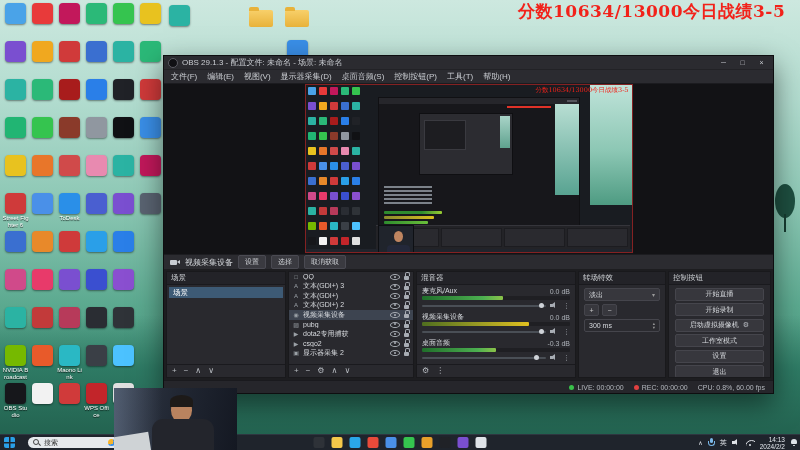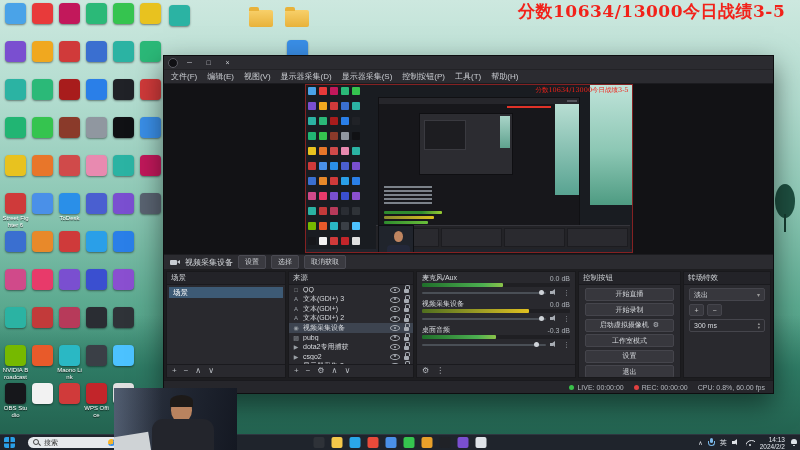--- a/index.html
+++ b/index.html
@@ -445,30 +445,31 @@
         <div class="di-folder"></div>
       </div>
       <div class="dxi dxi3">
         <div class="di-tile" style="background: rgb(58, 143, 232);"></div>
       </div>
     </div>
 
   <div class="obs">
     <div class="obs-titlebar">
       <div class="obs-logo"></div>
+      <div class="obs-title">OBS 29.1.3 - 配置文件: 未命名 - 场景: 未命名</div>
       <div class="win-btn">─</div>
       <div class="win-btn">□</div>
       <div class="win-btn">×</div>
     </div>
     <div class="obs-menubar">
         <div class="menu-item">文件(F)</div>
         <div class="menu-item">编辑(E)</div>
         <div class="menu-item">视图(V)</div>
         <div class="menu-item">显示器采集(D)</div>
-        <div class="menu-item">显示器采集(S)</div>
+        <div class="menu-item">桌面音频(S)</div>
         <div class="menu-item">控制按钮(P)</div>
         <div class="menu-item">工具(T)</div>
         <div class="menu-item">帮助(H)</div>
       </div>
 
     <div class="obs-preview">
       <div class="canvas">
         <div class="mini-wall"></div>
         <div class="mini-grid">
             <div class="mini-ic" style="background: rgb(74, 163, 232);"></div>
@@ -575,21 +576,20 @@
           </div>
         <div class="panel-f">
           <span class="gbtn">+</span>
           <span class="gbtn">−</span>
           <span class="gbtn">∧</span>
           <span class="gbtn">∨</span>
         </div>
       </div>
 
       <div class="panel p-sources">
-        <div class="panel-h">来源</div>
         <div class="panel-body">
             <div class="src-row">
               <div class="src-type">□</div>
               <div class="src-name">QQ</div>
               <div class="icon-eye"></div>
               <div class="icon-lock"></div>
             </div>
             <div class="src-row">
               <div class="src-type">A</div>
               <div class="src-name">文本(GDI+) 3</div>
@@ -642,20 +642,21 @@
         <div class="panel-f">
           <span class="gbtn">+</span>
           <span class="gbtn">−</span>
           <span class="gbtn">⚙</span>
           <span class="gbtn">∧</span>
           <span class="gbtn">∨</span>
         </div>
       </div>
 
       <div class="panel p-mixer">
+        <div class="panel-h">混音器</div>
         <div class="panel-body">
             <div class="mix-ch">
               <div class="mix-head">
                 <div class="mix-name">麦克风/Aux</div>
                 <div class="mix-db">0.0 dB</div>
               </div>
               <div class="meter">
                 <div class="meter-fill fill-green" style="width: 55%;"></div>
               </div>
               <div class="mix-slider">
@@ -696,45 +697,20 @@
                 </div>
                 <div class="icon-speaker"></div>
                 <div class="mix-more">⋮</div>
               </div>
             </div>
           </div>
         <div class="panel-f">
           <span class="gbtn">⚙</span>
           <span class="gbtn">⋮</span>
         </div>
-      </div>
-
-      <div class="panel p-controls">
-        <div class="panel-h">控制按钮</div>
-        <div class="panel-body">
-            <div class="ctl-btn">
-              <span>开始直播</span>
-            </div>
-            <div class="ctl-btn">
-              <span>开始录制</span>
-            </div>
-            <div class="ctl-btn">
-              <span>启动虚拟摄像机</span>
-              <span class="ctl-gear">⚙</span>
-            </div>
-            <div class="ctl-btn">
-              <span>工作室模式</span>
-            </div>
-            <div class="ctl-btn">
-              <span>设置</span>
-            </div>
-            <div class="ctl-btn">
-              <span>退出</span>
-            </div>
-          </div>
       </div>
 
       <div class="panel p-trans">
         <div class="panel-h">转场特效</div>
         <div class="panel-body">
           <div class="sel-box">
             <span>淡出</span>
             <span class="caret">▾</span>
           </div>
           <div class="tr-row">
@@ -744,20 +720,45 @@
           <div class="spin">
             <span>300 ms</span>
             <span class="arrows">
               <span>▴</span>
                 <span>▾</span>
             </span>
           </div>
         </div>
       </div>
 
+      <div class="panel p-controls">
+        <div class="panel-h">控制按钮</div>
+        <div class="panel-body">
+            <div class="ctl-btn">
+              <span>开始直播</span>
+            </div>
+            <div class="ctl-btn">
+              <span>开始录制</span>
+            </div>
+            <div class="ctl-btn">
+              <span>启动虚拟摄像机</span>
+              <span class="ctl-gear">⚙</span>
+            </div>
+            <div class="ctl-btn">
+              <span>工作室模式</span>
+            </div>
+            <div class="ctl-btn">
+              <span>设置</span>
+            </div>
+            <div class="ctl-btn">
+              <span>退出</span>
+            </div>
+          </div>
+      </div>
+
     </div>
 
     <div class="obs-status">
       <span class="st-pair">
         <span class="dot dot-live"></span>
         <span>LIVE: 00:00:00</span>
       </span>
       <span class="st-pair">
         <span class="dot dot-rec"></span>
         <span>REC: 00:00:00</span>

